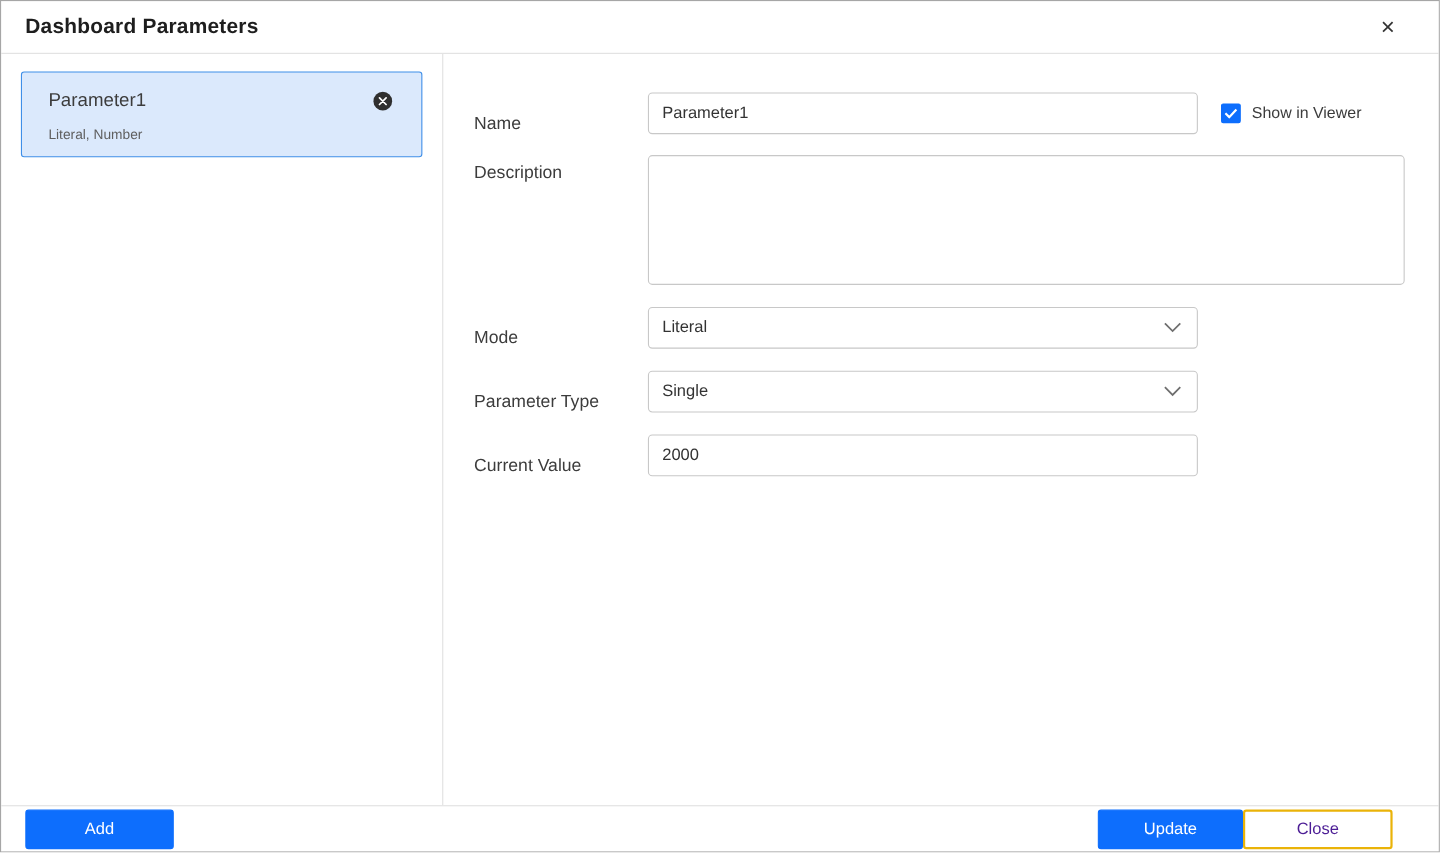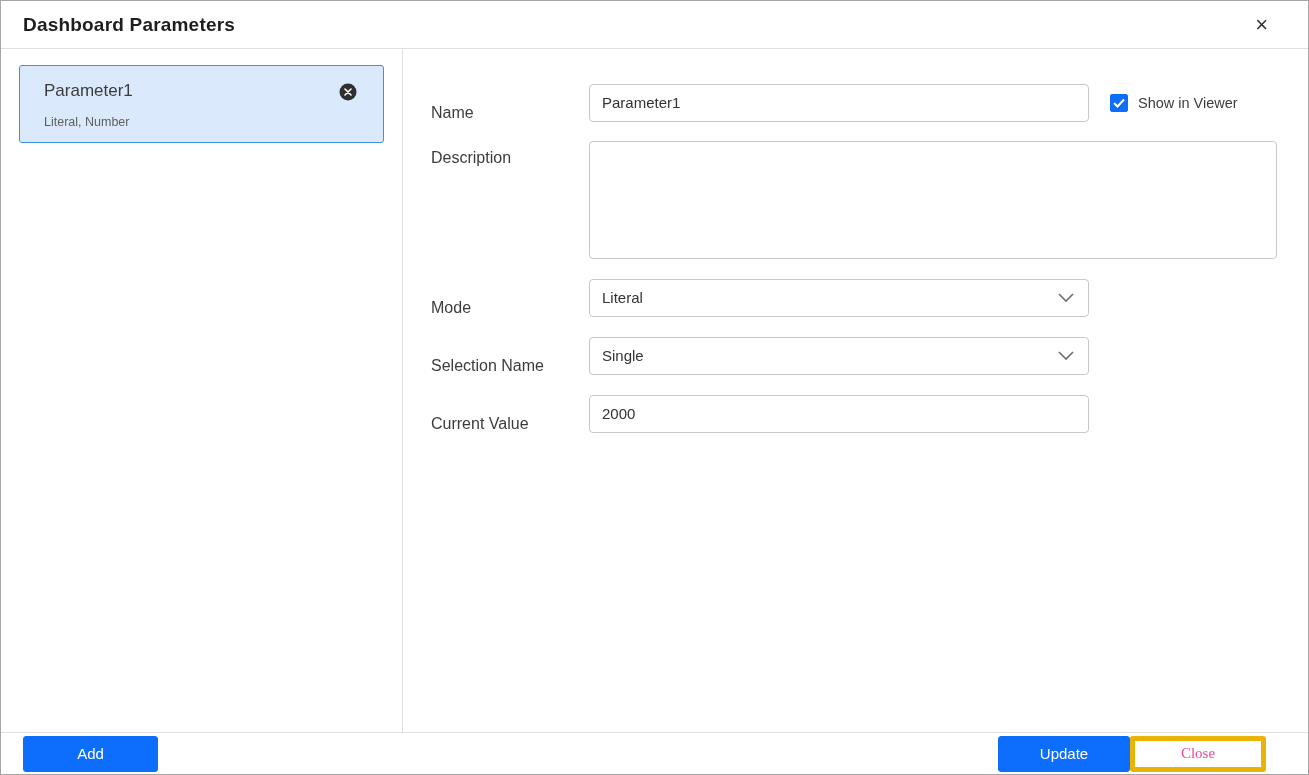--- a/index.html
+++ b/index.html
@@ -109,21 +109,21 @@
     border-radius: 3px;
     font-size: 15px;
     font-family: inherit;
     cursor: pointer;
     border: 1px solid transparent;
     background: #fff;
   }
   .btn.primary { background: var(--accent, #0d6efd); color: #fff; border-color: var(--accent, #0d6efd); }
   .btn.add { width: 135px; }
   .btn.update { width: 132px; }
-  .btn.close { width: 136px; color: #ec4899; border: 5px solid #eab308; font-family: Liberation Serif, serif; }
+  .btn.close { width: 136px; color: #4c1d95; border: 2px solid #eab308; }
 </style>
 </head>
 <body>
 
 <div class="dialog">
 
   <div class="header">
     <div class="title">Dashboard Parameters</div>
     <div class="close-x">×</div>
   </div>
@@ -168,21 +168,21 @@
         <div class="dd">
           <span>Literal</span>
           <svg width="16" height="10" viewBox="0 0 16 10">
             <path d="M1 1l7 7 7-7" fill="none" stroke="#6f6f6f" stroke-width="1.6"></path>
           </svg>
         </div>
       </div>
 
 
       <div class="row">
-        <div class="flabel">Selection Name</div>
+        <div class="flabel">Parameter Type</div>
         <div class="dd">
           <span>Single</span>
           <svg width="16" height="10" viewBox="0 0 16 10">
             <path d="M1 1l7 7 7-7" fill="none" stroke="#6f6f6f" stroke-width="1.6"></path>
           </svg>
         </div>
       </div>
 
       <div class="row">
         <div class="flabel">Current Value</div>

